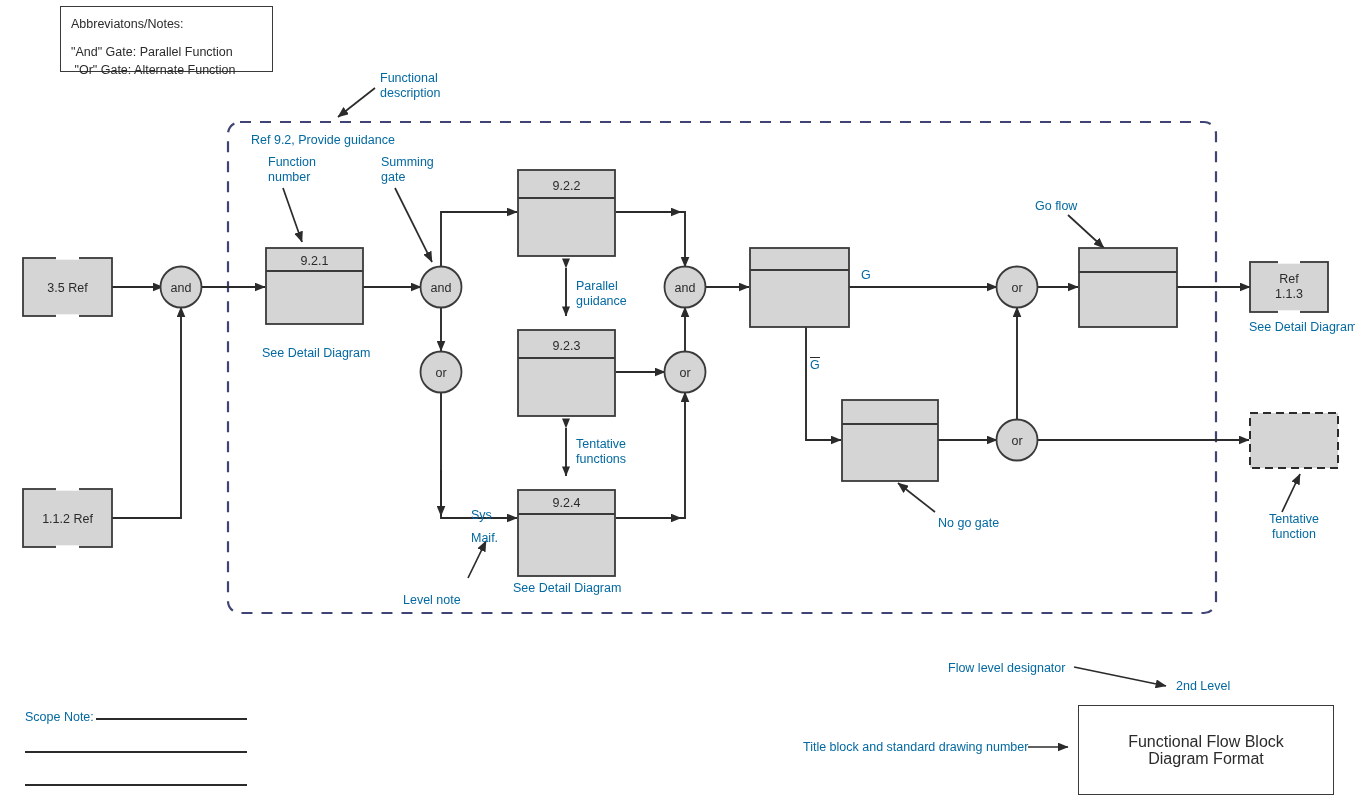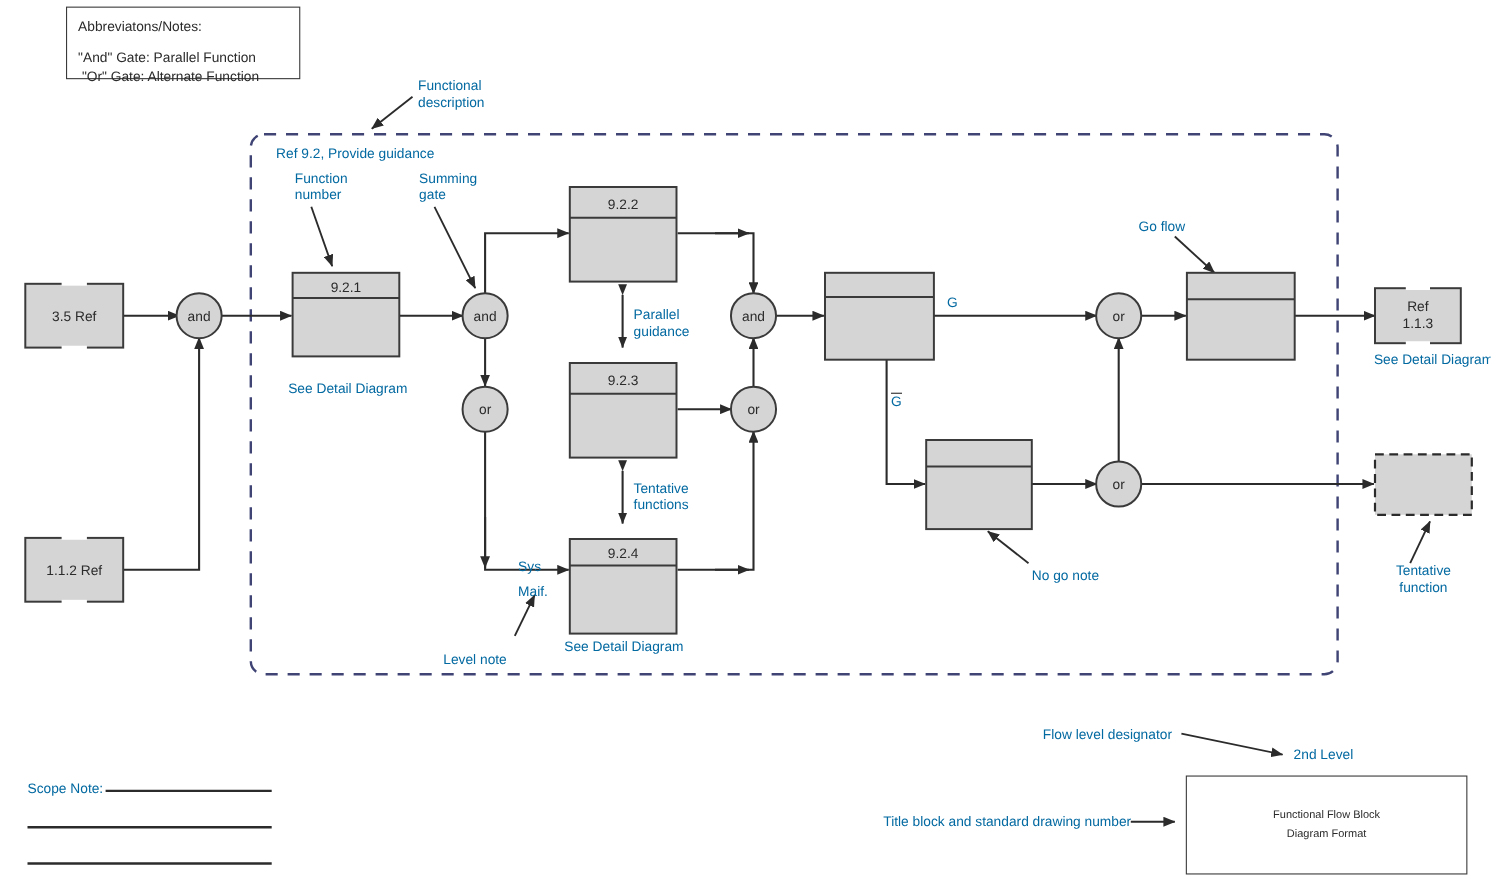--- a/index.html
+++ b/index.html
@@ -15,21 +15,21 @@
   .blocktext{font-size:12.5px;fill:#2b2b2b;}
   .gatetext{font-size:12.5px;fill:#2b2b2b;}
   .notebox{
     position:absolute;border:1.4px solid #3a3a3a;background:#ffffff;
     font-size:12.5px;line-height:18px;color:#2b2b2b;box-sizing:border-box;
     padding:8px 10px;white-space:pre;
   }
   .titlebox{
     position:absolute;border:1.4px solid #3a3a3a;background:#ffffff;
     box-sizing:border-box;display:flex;align-items:center;justify-content:center;
-    font-size:10px;line-height:17px;text-align:center;color:#2b2b2b;
+    font-size:16px;line-height:17px;text-align:center;color:#2b2b2b;
   }
   .overbar{position:relative;display:inline-block;}
   .overbar::before{
     content:"";position:absolute;left:0;right:0;top:-1px;height:1.3px;background:#2b2b2b;
   }
 </style>
 </head>
 <body>
 
 <div id="stage">
@@ -255,21 +255,21 @@
   <div class="lbl" style="left:403px;top:593px;">Level note</div>
 
   <div class="lbl" style="left:513px;top:581px;">See Detail Diagram</div>
 
   <div class="lbl" style="left:861px;top:268px;">G</div>
 
   <div class="lbl" style="left:810px;top:358px;"><span class="overbar">G</span></div>
 
   <div class="lbl" style="left:1035px;top:199px;">Go flow</div>
 
-  <div class="lbl" style="left:938px;top:516px;">No go note</div>
+  <div class="lbl" style="left:938px;top:516px;">No go gate</div>
 
   <div class="lbl c" style="left:1249px;top:512px;width:90px;">Tentative
 function</div>
 
   <div class="lbl" style="left:1249px;top:320px;">See Detail Diagram</div>
 
 
   <div class="lbl" style="left:25px;top:710px;">Scope Note:</div>
 
   <div class="lbl" style="left:948px;top:661px;">Flow level designator</div>

